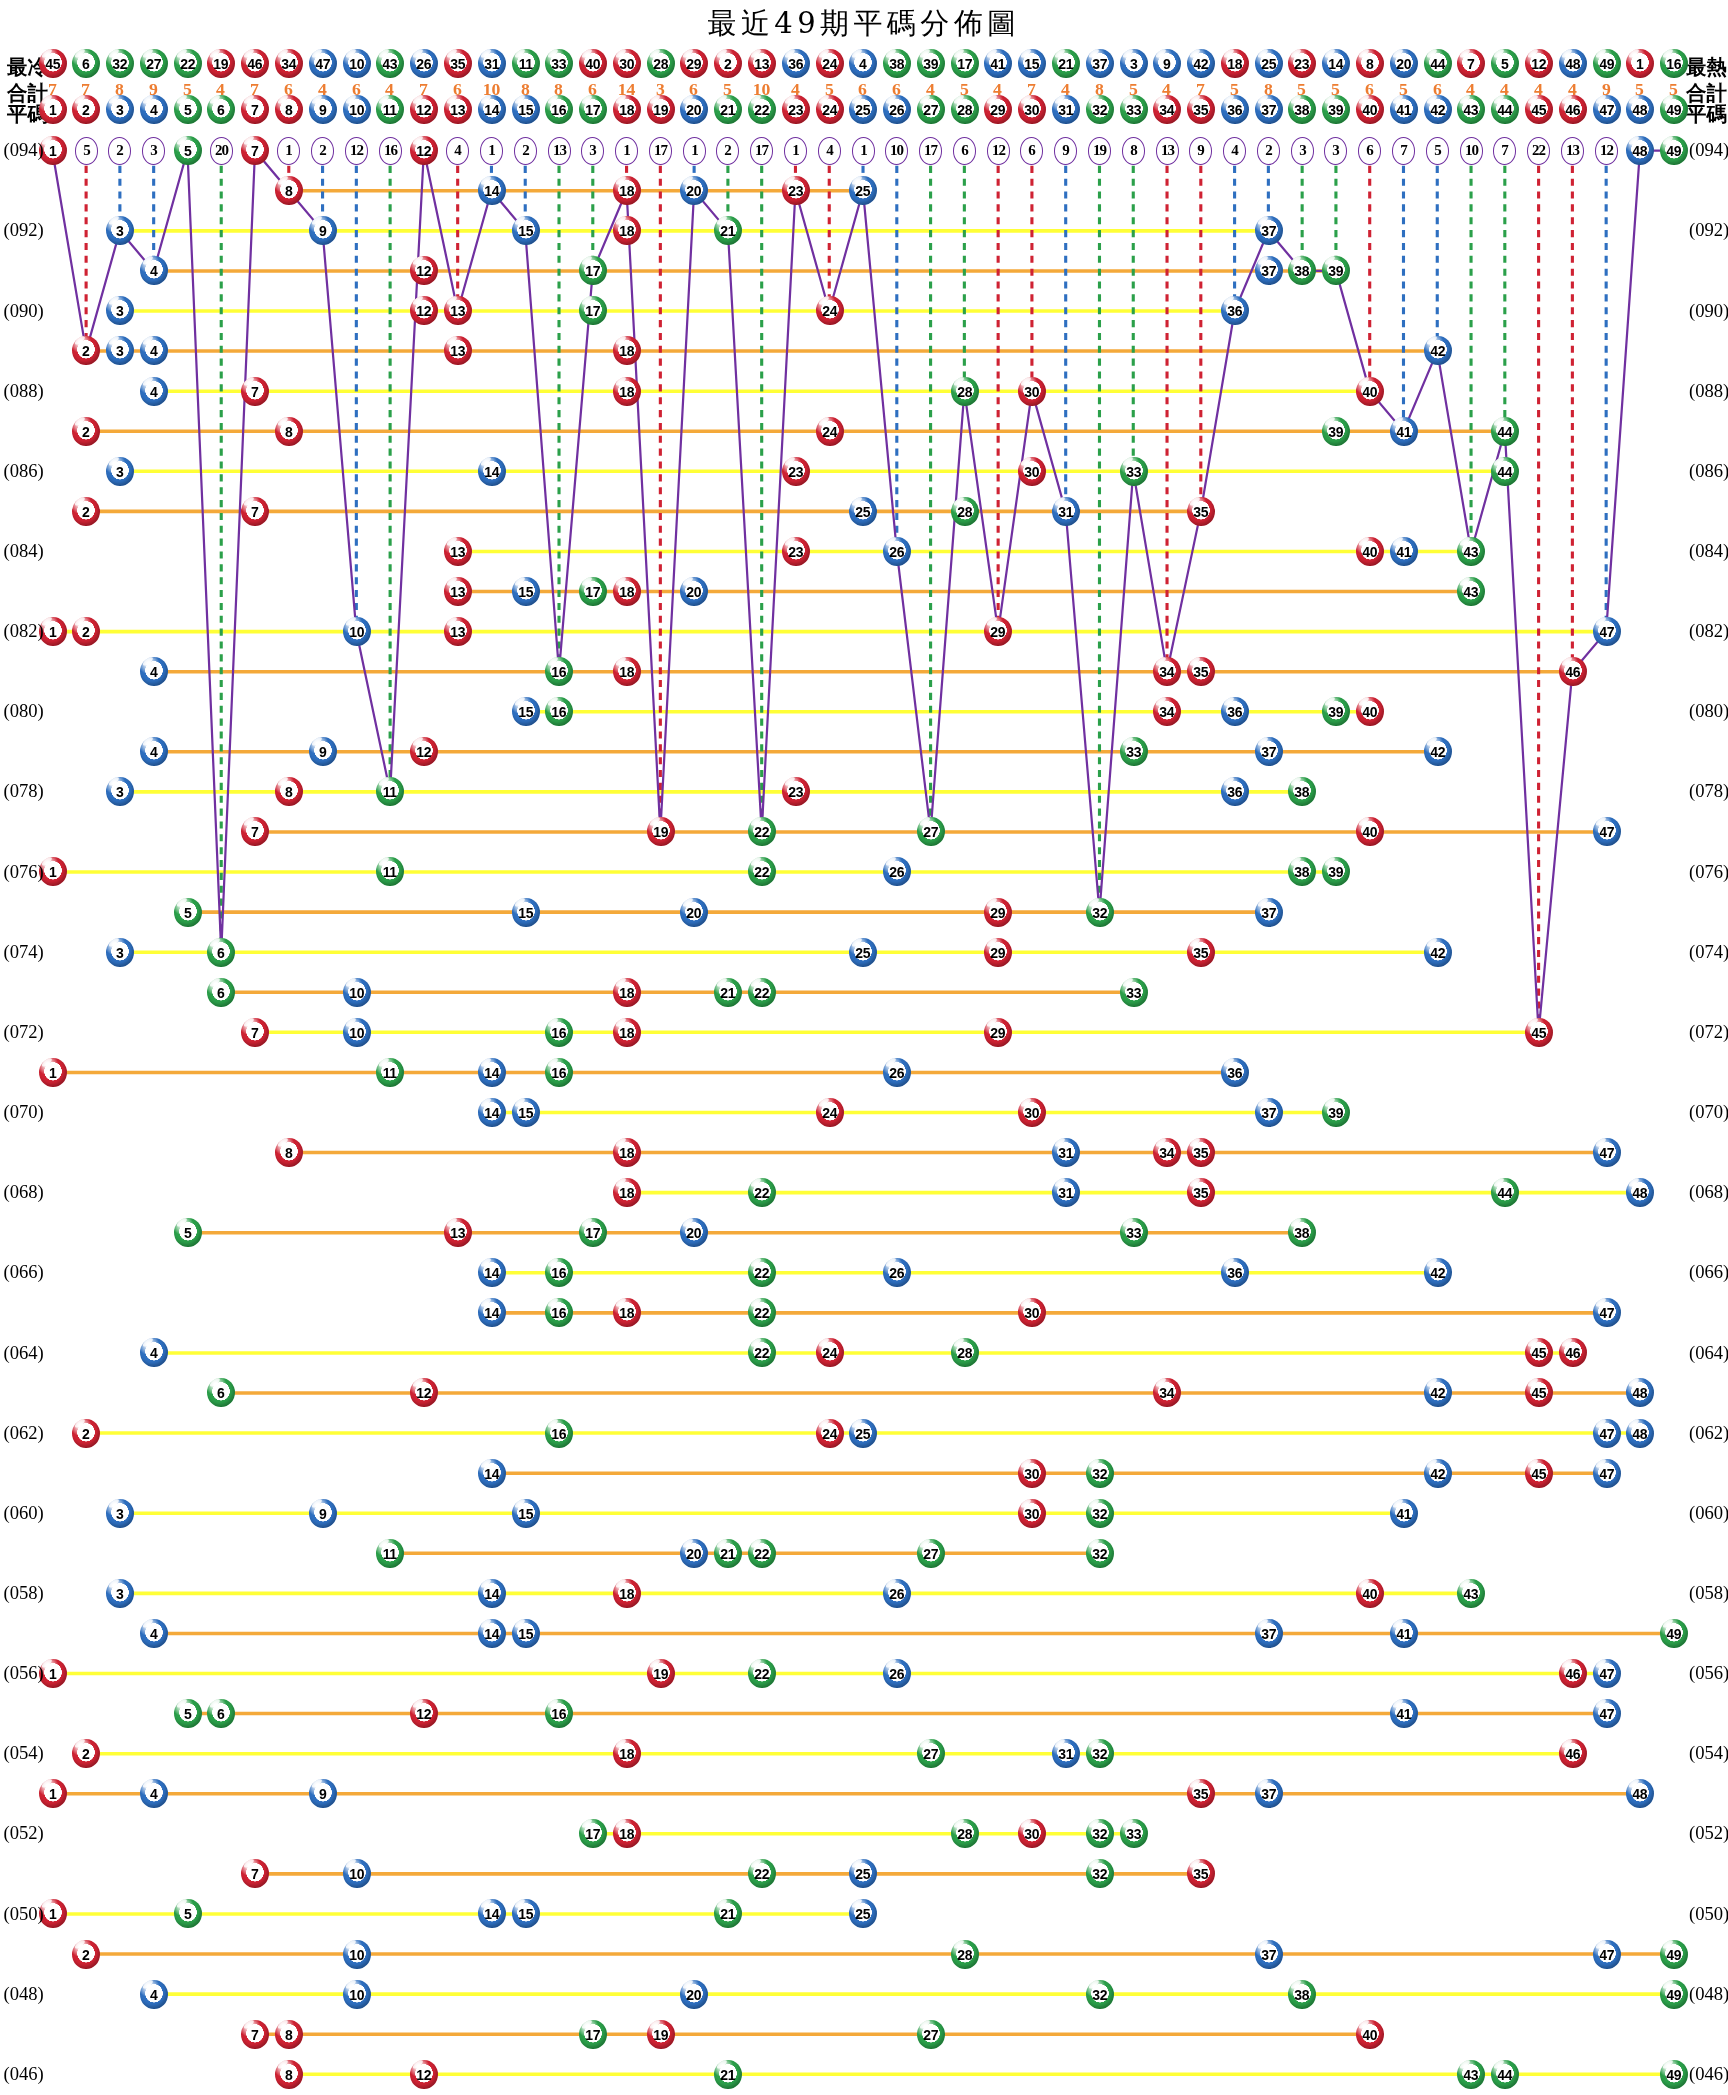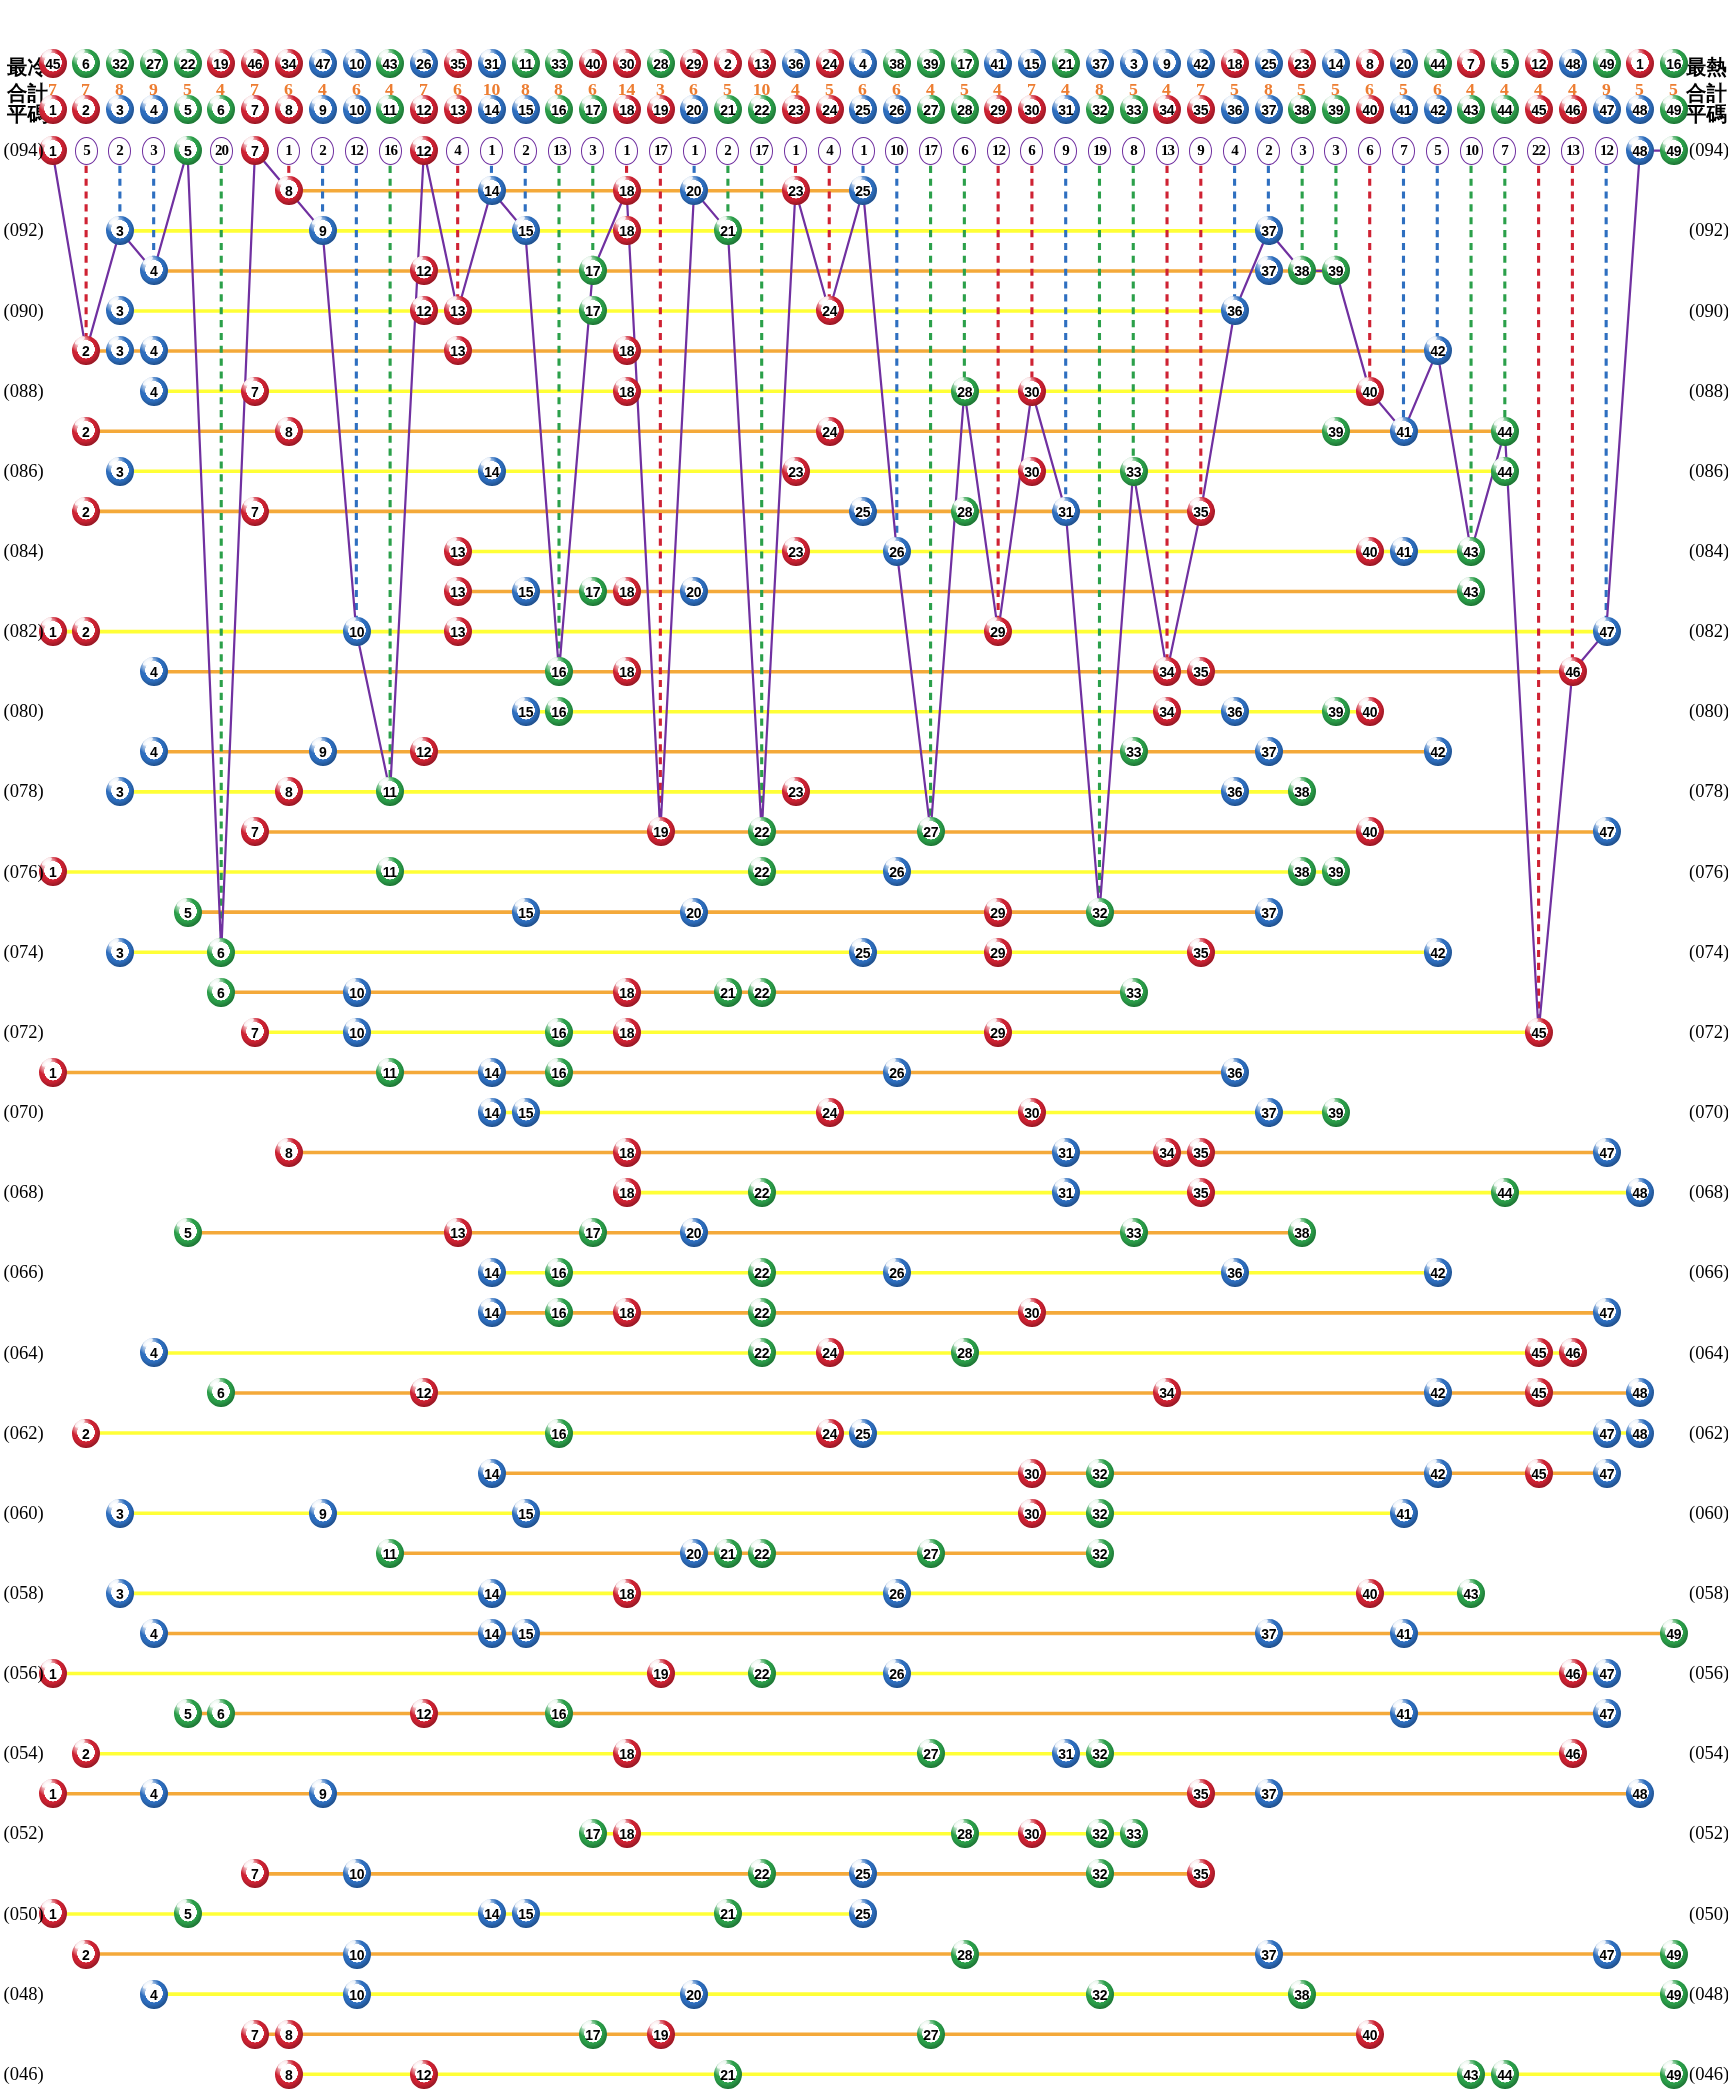--- a/index.html
+++ b/index.html
@@ -23,20 +23,21 @@
         display:flex;align-items:center;justify-content:center;
         font:700 15px/1 "Liberation Serif",serif;letter-spacing:-0.9px;color:#000;}
   .plabel{position:absolute;font:400 18.6px "Liberation Serif",serif;color:#000;white-space:nowrap;}
   .total{position:absolute;width:35px;text-align:center;
          font:700 17.7px/1 "Liberation Serif",serif;}
 </style>
 </head>
 <body>
 
 <div id="canvas">
+  <div class="title">最近49期平碼分佈圖</div>
 
   <div class="hlabel" style="left:7px;top:53px">最冷</div>
   <div class="hlabel" style="left:1686px;top:53px">最熱</div>
   <div class="hlabel" style="left:7px;top:79px">合計</div>
   <div class="hlabel" style="left:1686px;top:79px">合計</div>
   <div class="hlabel" style="left:7px;top:100px">平碼</div>
   <div class="hlabel" style="left:1686px;top:100px">平碼</div>
 
   <svg id="lines" width="1728" height="2095" viewBox="0 0 1949 2363">
       <line x1="325.7" y1="215.2" x2="973.4000000000001" y2="215.2" stroke="#f4a93a" stroke-width="4"></line>

